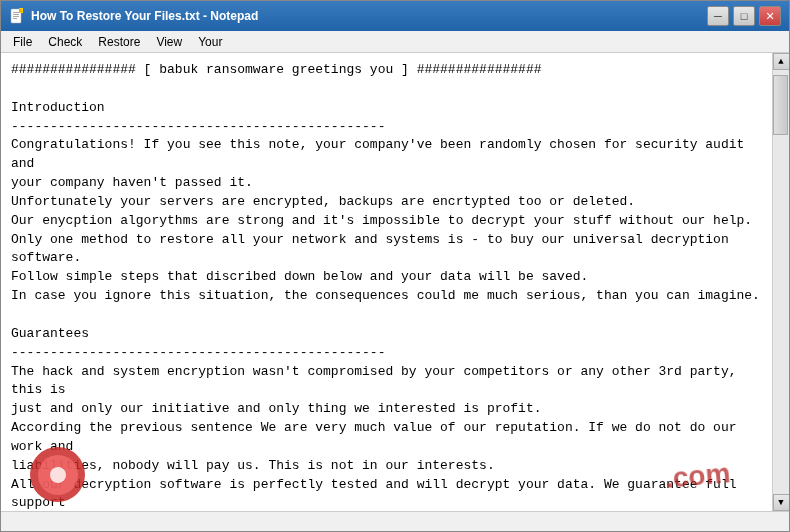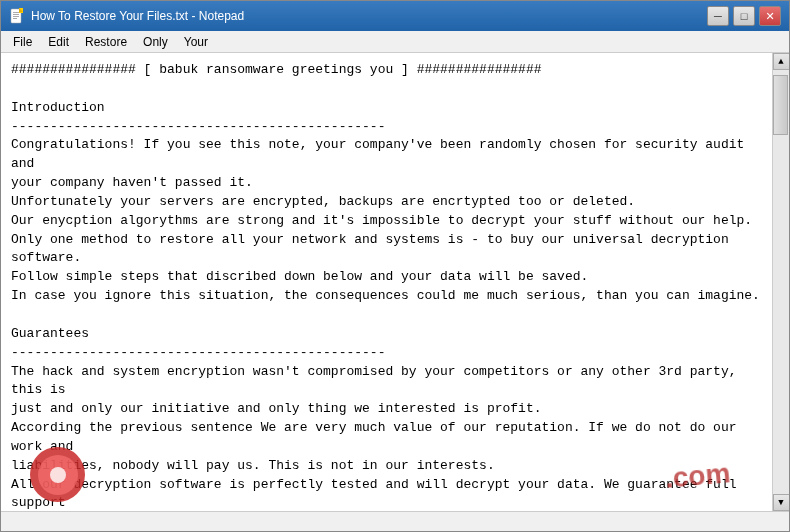--- a/index.html
+++ b/index.html
@@ -11,21 +11,21 @@
     .title-bar {
       background: linear-gradient(to bottom, #3a7bbf, #2163a8);
       color: white;
       display: flex;
       align-items: center;
       padding: 4px 8px;
       height: 30px;
       user-select: none;
     }
     .title-bar-icon { width: 16px; height: 16px; margin-right: 6px; }
-    .title-bar-text { flex: 1; font-family: 'Segoe UI', Arial, sans-serif; font-size: 12px; font-weight: normal; }
+    .title-bar-text { flex: 1; font-family: 'Segoe UI', Arial, sans-serif; font-size: 12px; font-weight: bold; }
     .title-bar-controls { display: flex; gap: 4px; }
     .title-btn {
       width: 22px; height: 20px;
       background: linear-gradient(to bottom, #e8e8e8, #c8c8c8);
       border: 1px solid #888;
       border-radius: 2px;
       display: flex; align-items: center; justify-content: center;
       font-size: 11px; font-family: Arial;
       color: #333;
       cursor: pointer;
@@ -153,23 +153,23 @@
     <span class="title-bar-text">How To Restore Your Files.txt - Notepad</span>
     <div class="title-bar-controls">
       <div class="title-btn">─</div>
       <div class="title-btn">□</div>
       <div class="title-btn close">✕</div>
     </div>
   </div>
 
   <div class="menu-bar">
     <span class="menu-item">File</span>
-    <span class="menu-item">Edit</span>
+    <span class="menu-item">Check</span>
     <span class="menu-item">Restore</span>
-    <span class="menu-item">Only</span>
+    <span class="menu-item">View</span>
     <span class="menu-item">Your</span>
   </div>
 
   <div class="content-area">
     <div class="text-content">################ [ babuk ransomware greetings you ] ################
 
 Introduction
 ------------------------------------------------
 Congratulations! If you see this note, your company've been randomly chosen for security audit and
 your company haven't passed it.

